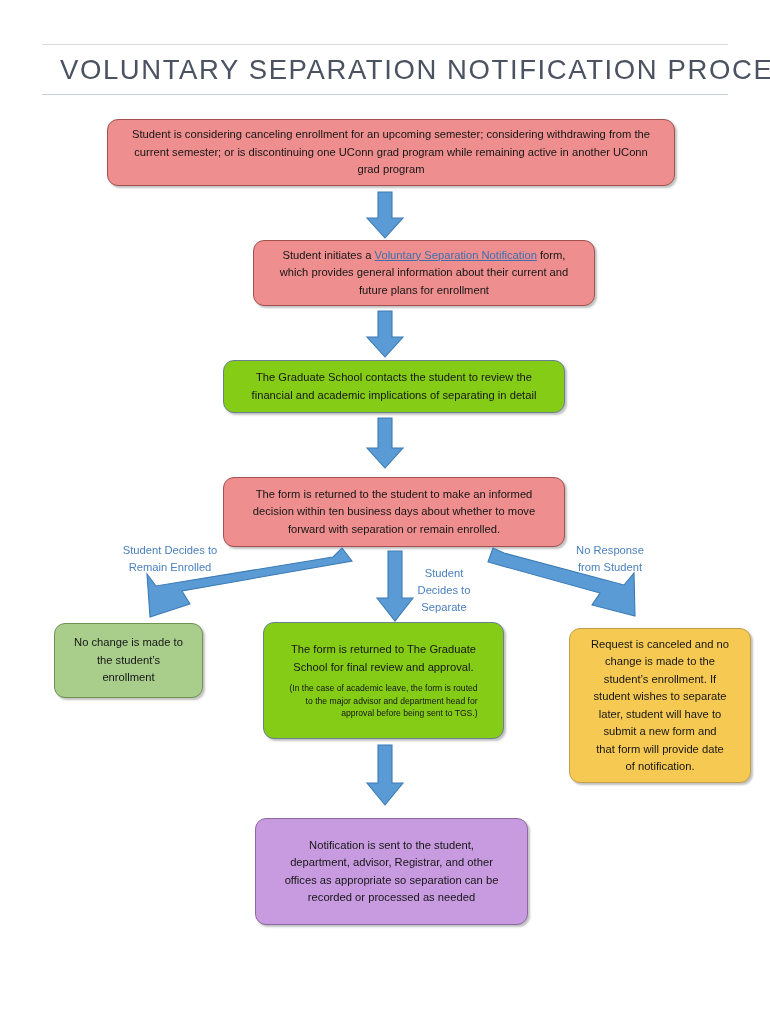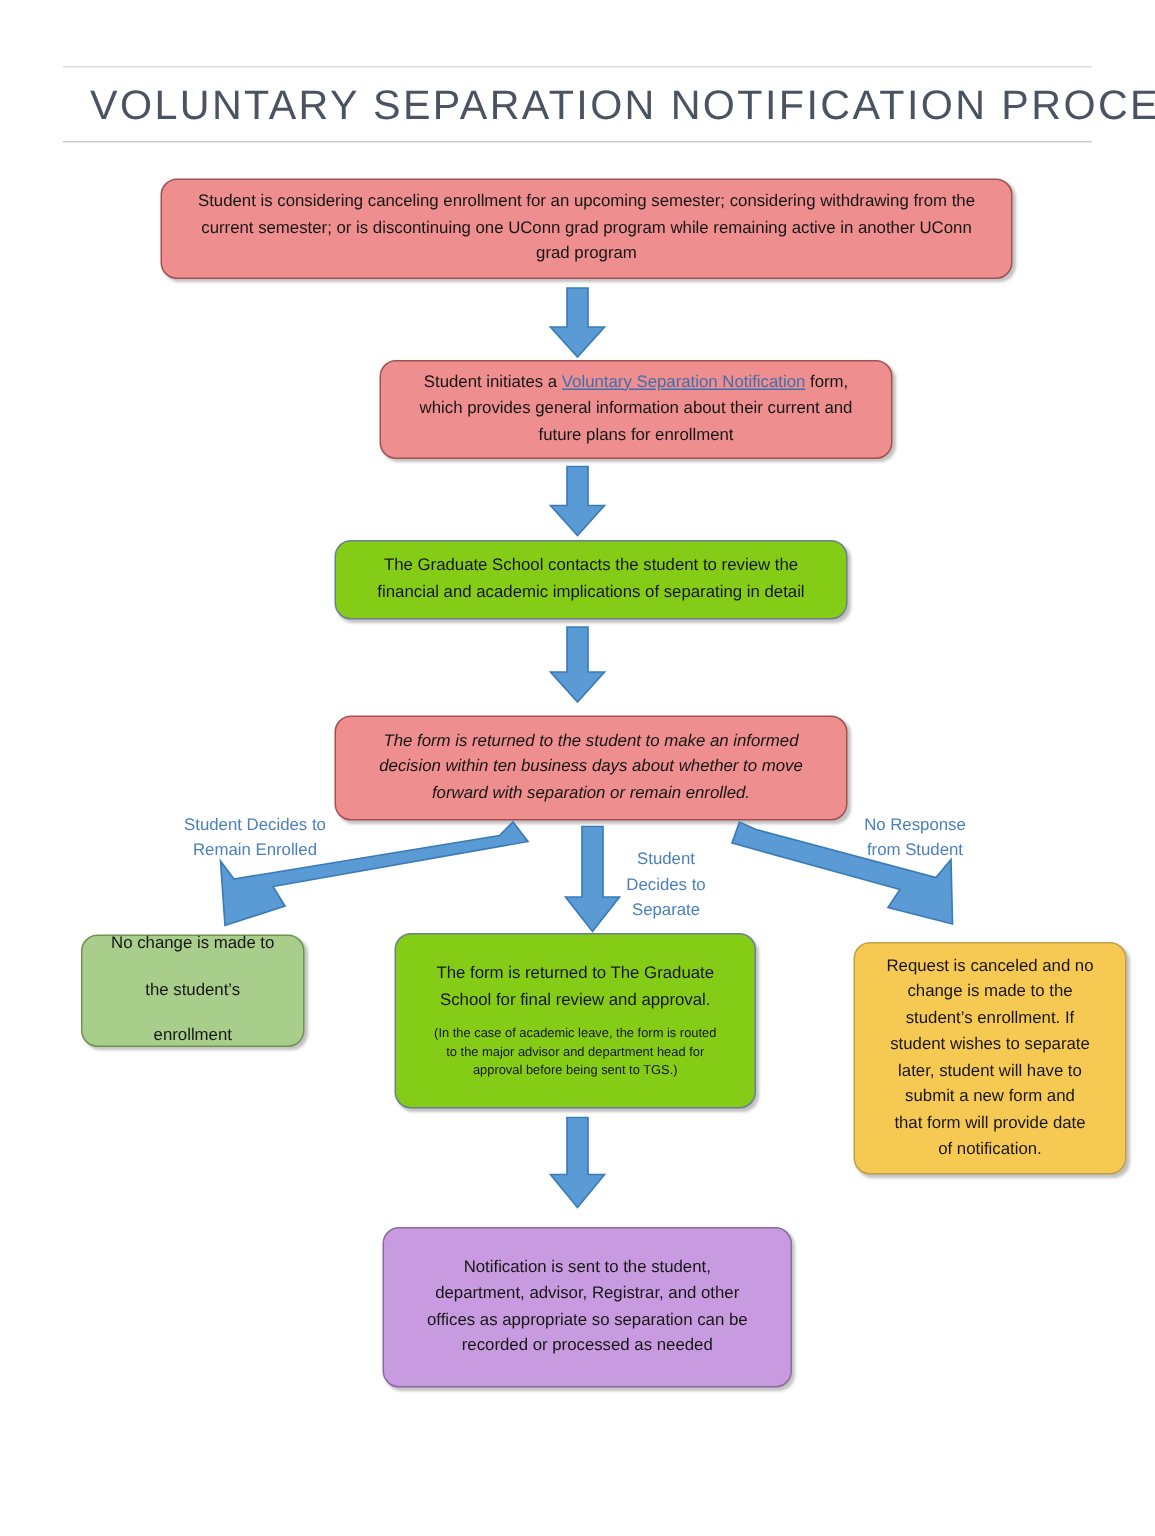--- a/index.html
+++ b/index.html
@@ -45,45 +45,45 @@
   .node {
     position: absolute;
     box-sizing: border-box;
     border-radius: 11px;
     border-width: 1.4px;
     border-style: solid;
     display: flex;
     flex-direction: column;
     align-items: center;
     justify-content: center;
-    text-align: center;
+    text-align: right;
     color: #161616;
     font-size: 11.2px;
     line-height: 17.5px;
     box-shadow: 2px 2px 2px rgba(120,120,120,0.45);
     padding: 4px 4px;
   }
   .node .line { display: block; white-space: nowrap; }
   .node .sub {
     font-size: 8.6px;
     line-height: 12.6px;
     margin-top: 6px;
   }
   .node .sub .line { white-space: nowrap; }
 
   .pink   { background: #ee8e8e; border-color: #a35050; }
   .blue   { background: #84cc16; border-color: #6b7f93; }
-  .green  { background: #a9ce8c; border-color: #6f9452; gap: 13px; }
+  .green  { background: #a9ce8c; border-color: #6f9452; }
   .yellow { background: #f6c953; border-color: #c0a04a; margin-left: 15px; }
   .purple { background: #c89be0; border-color: #8a6aa0; }
 
   #node-consider     { left: 107px; top: 119px; width: 568px; height: 67px; }
   #node-initiate     { left: 223px; top: 240px; width: 342px; height: 66px; margin-left: 30px; }
   #node-contact      { left: 223px; top: 360px; width: 342px; height: 53px; }
-  #node-returned     { left: 223px; top: 477px; width: 342px; height: 70px; font-style: italic; }
+  #node-returned     { left: 223px; top: 477px; width: 342px; height: 70px; }
   #node-no-change    { left: 54px;  top: 623px; width: 149px; height: 75px; }
   #node-final-review { left: 263px; top: 622px; width: 241px; height: 117px; }
   #node-canceled     { left: 554px; top: 628px; width: 182px; height: 155px; }
   #node-notification { left: 255px; top: 818px; width: 273px; height: 107px; }
 
   .ext-link {
     color: #3f6fae;
     text-decoration: underline;
     cursor: pointer;
   }

